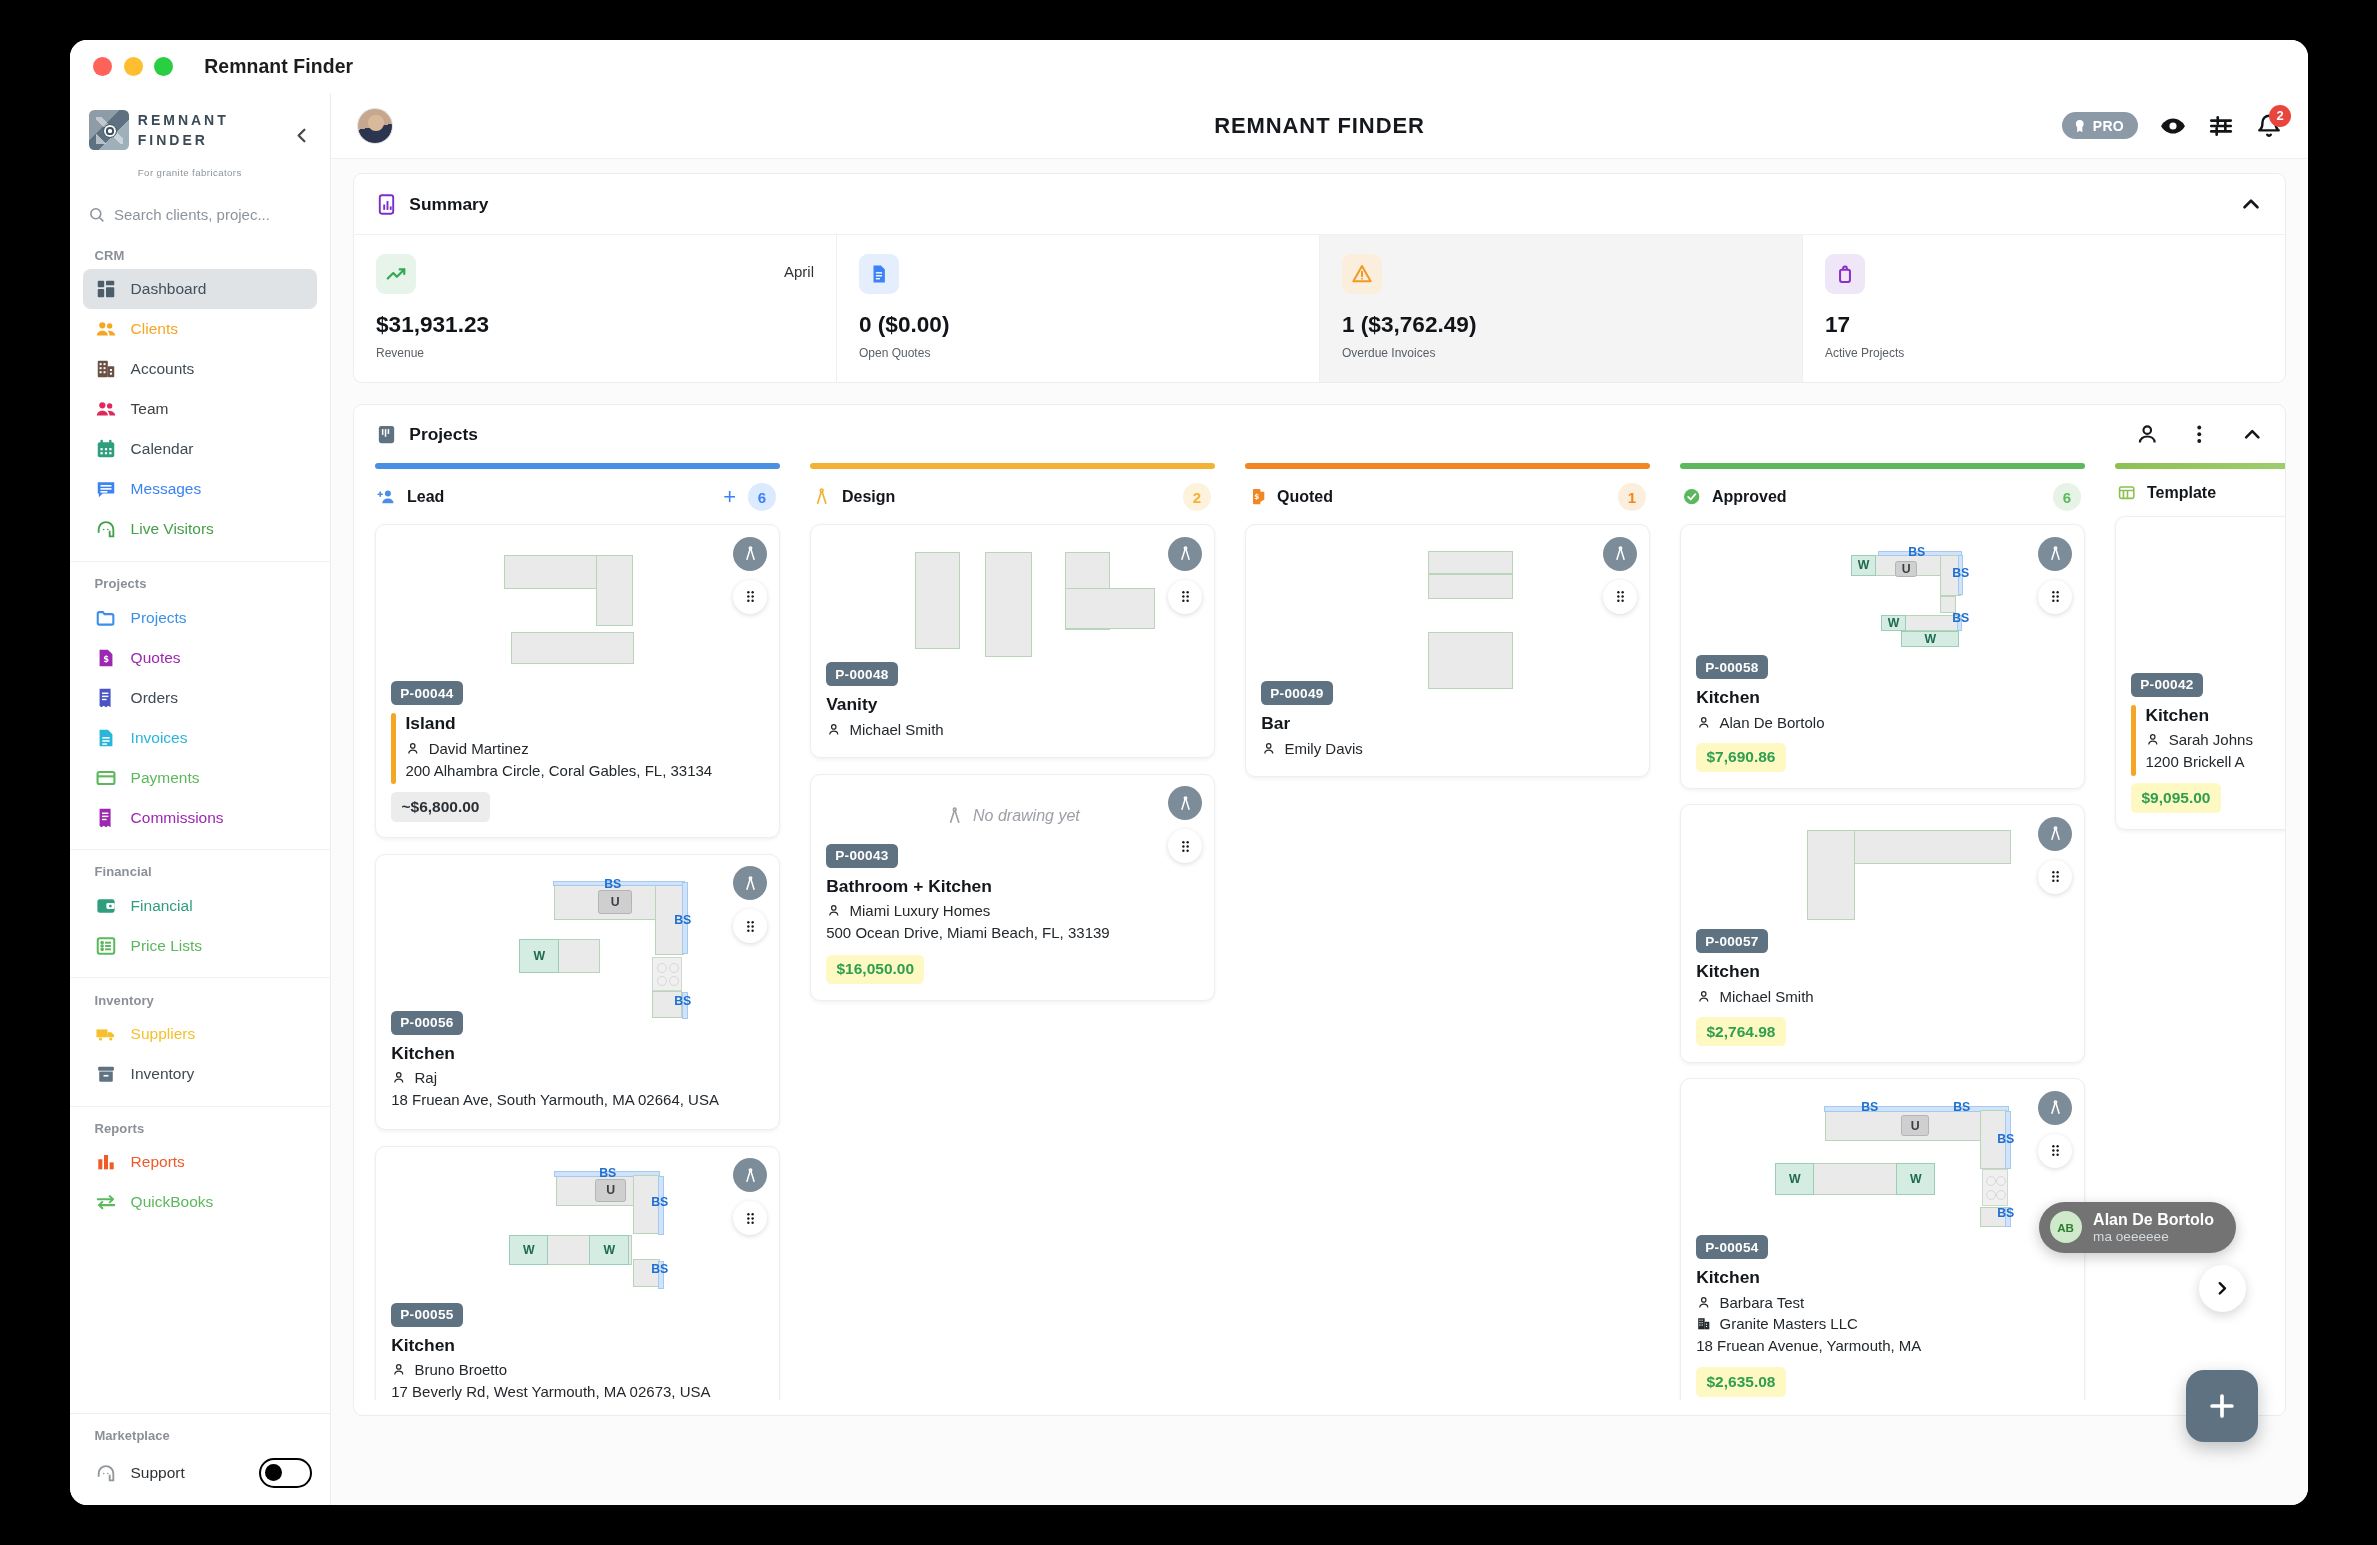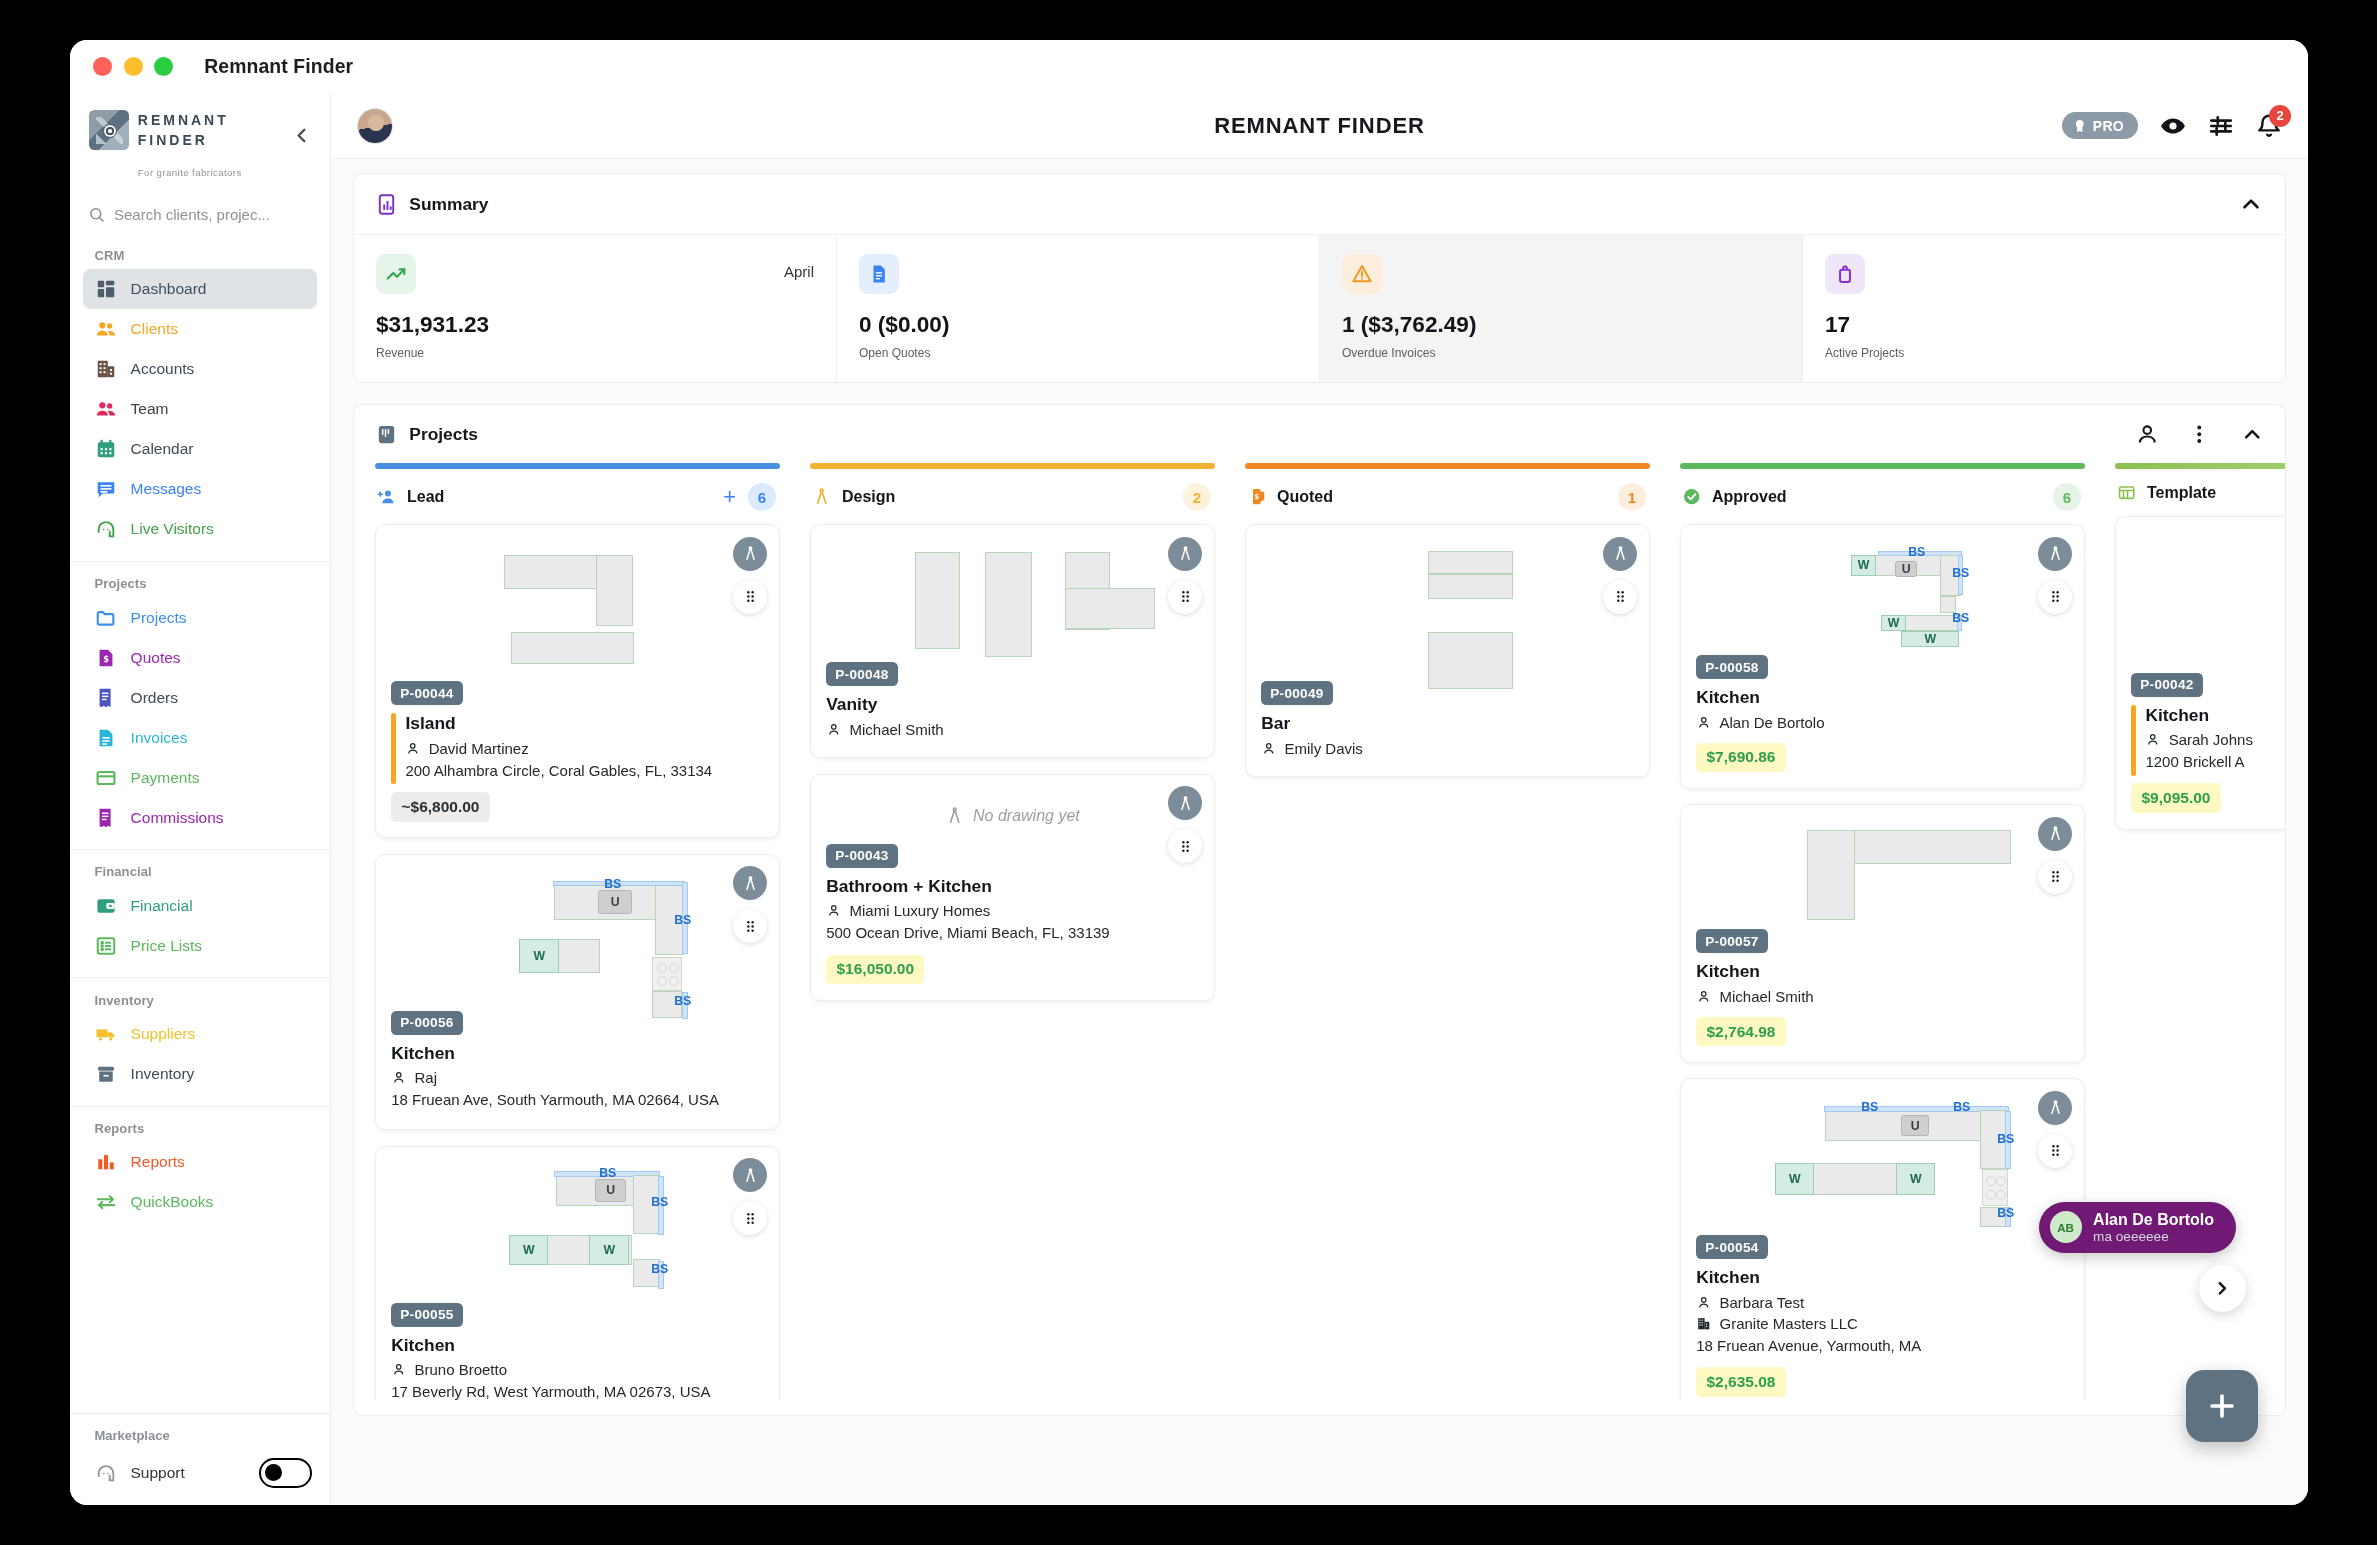--- a/index.html
+++ b/index.html
@@ -273,21 +273,21 @@
     position: absolute; background: #cfcfcf; border: 0.6px solid #b4b4b4; border-radius: 2.6px;
     display: flex; align-items: center; justify-content: center;
     color: #3a3f44; font-size: 12.3px; font-weight: 700;
   }
   .stove { position: absolute; background: #f0f0f0; border: 0.6px solid #cfd8cf; }
   .burner { position: absolute; width: 10.3px; height: 10.3px; border-radius: 50%; border: 1.3px solid #d8d8d8; }
 
   
   .chat-bubble {
     position: absolute; right: 72px; bottom: 252px; z-index: 20;
-    background: #701a75; border-radius: 26px; padding: 9px 22px 9px 10.3px;
+    background: #737373; border-radius: 26px; padding: 9px 22px 9px 10.3px;
     display: flex; align-items: center; gap: 11.6px;
     box-shadow: 0 3.9px 14px rgba(0,0,0,.22);
   }
   .chat-av {
     width: 32px; height: 32px; border-radius: 50%; background: #cfe9cb;
     display: flex; align-items: center; justify-content: center;
     color: #2e7d32; font-size: 11.6px; font-weight: 700;
   }
   .chat-name { font-size: 16px; font-weight: 700; color: #fff; line-height: 1.15;}
   .chat-msg { font-size: 13.6px; color: #d2dadf; }

